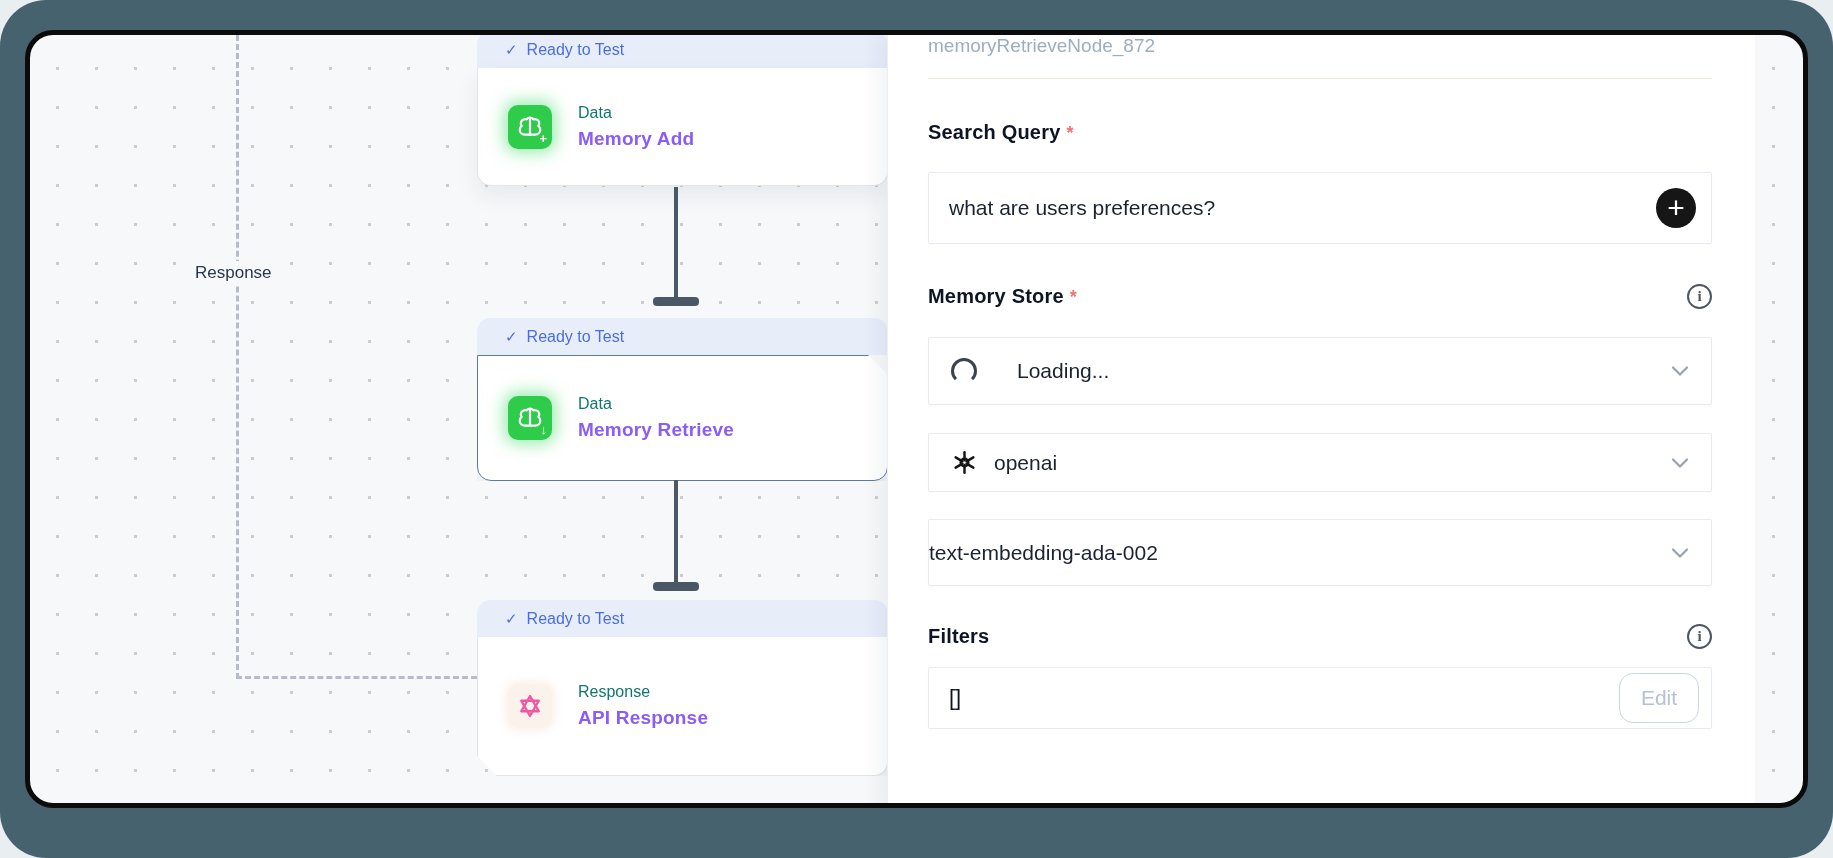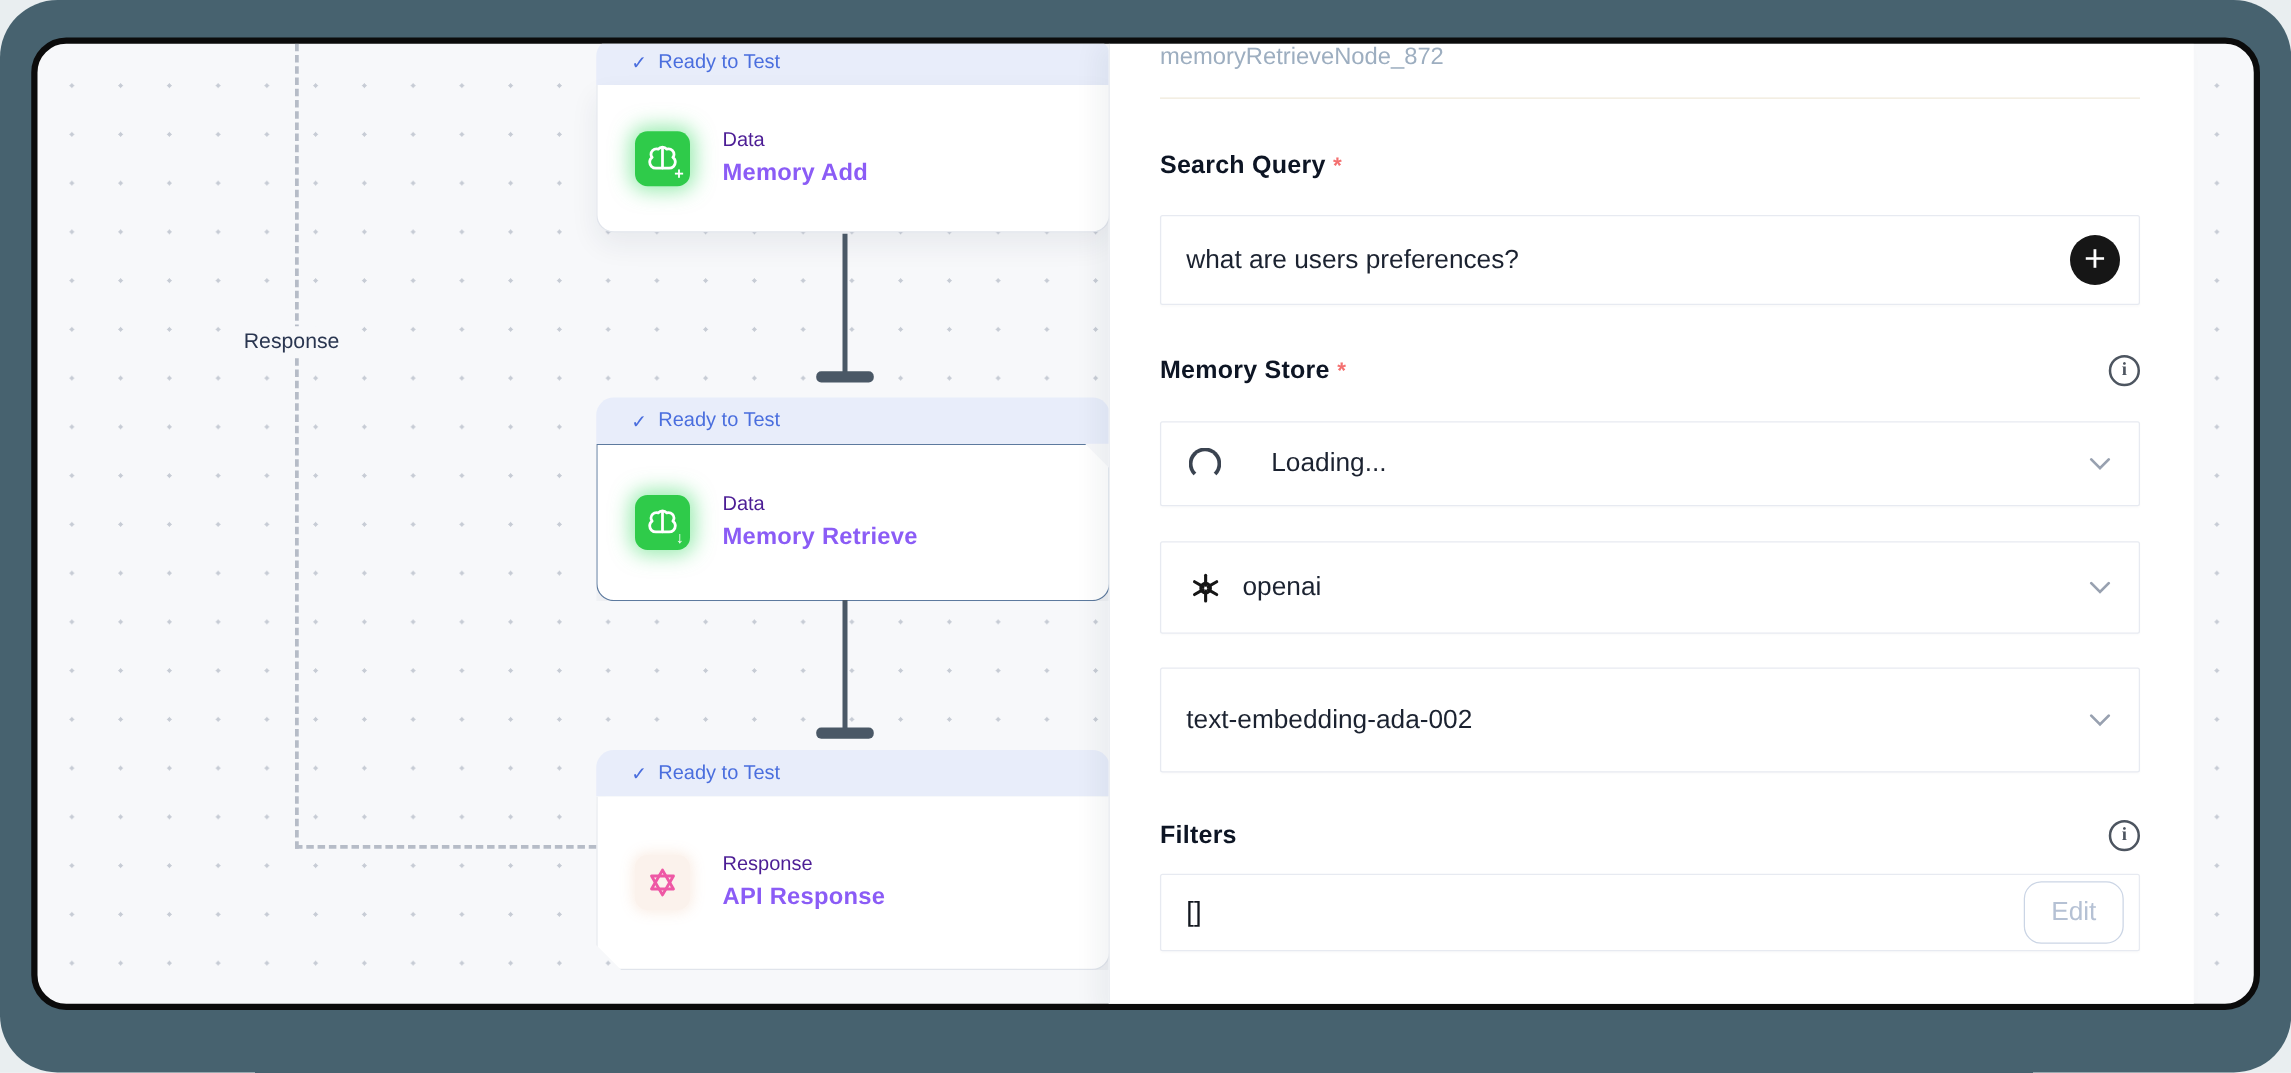--- a/index.html
+++ b/index.html
@@ -29,21 +29,21 @@
     display:flex; align-items:center; padding-left:28px; gap:9px;
     color:#4a6ede; font-size:16px; }
   .badge .check { font-size:15px; }
   .card { background:#fff; border:1px solid #e0e4eb; border-top:none;
     border-radius:0 0 14px 14px; display:flex; align-items:center; gap:26px;
     padding-left:30px; box-shadow:0 10px 22px rgba(25,39,70,.07); }
   .card.selected { border:1.6px solid #5d7a9e; border-radius:0 0 14px 14px;
     clip-path:polygon(0 0, calc(100% - 20px) 0, 100% 20px, 100% 100%, 0 100%); }
   .card.cut-bl { clip-path:polygon(0 0, 100% 0, 100% 100%, 20px 100%, 0 calc(100% - 20px)); }
   .nlabels { display:flex; flex-direction:column; gap:6px; }
-  .ncat { font-size:16px; color:#4c1d95; }
+  .ncat { font-size:16px; color:#0f766e; }
   .ntitle { font-size:19px; font-weight:700; color:#8b5cf6; letter-spacing:.2px; }
 
   .icon-tile { width:44px; height:44px; border-radius:10px; flex:0 0 auto;
     display:flex; align-items:center; justify-content:center; position:relative; }
   .tile-green { background:#2fcb4a; box-shadow:0 0 16px 4px rgba(70,220,110,.55); }
   .tile-pink { background:#fbf2ec; box-shadow:0 0 10px 2px rgba(250,235,225,.9); }
   .mini-glyph { position:absolute; right:5px; bottom:4px; color:#fff;
     font-size:13px; font-weight:700; line-height:1; }
 
   
@@ -87,22 +87,22 @@
     width:80px; height:50px; border-radius:14px; border:1.6px solid #cbd5e5;
     background:#fff; color:#b5c1d4; font-size:21px; cursor:pointer;
     font-family:"Liberation Sans", sans-serif; }
 
   
   .row-search-label { margin-top:42px; }
   .row-search-box   { margin-top:28px; height:72px; padding-left:20px; }
   .row-store-label  { margin-top:40px; }
   .row-store-box    { margin-top:28px; height:68px; padding-left:22px; gap:40px; }
   .row-embed-label  { margin-top:35px; }
-  .row-embed-box    { margin-top:28px; height:74px; padding-left:22px; gap:16px; }
-  .row-model-box    { margin-top:27px; height:84px; padding-left:20px; }
+  .row-embed-box    { margin-top:28px; height:59px; padding-left:22px; gap:16px; }
+  .row-model-box    { margin-top:27px; height:67px; }
   .row-filters-label{ margin-top:38px;justify-content:space-between; }
   .row-filters-box  { margin-top:18px; height:62px; padding-left:20px; }
   .filters-val { font-size:22px; color:#12171f; }
 </style>
 </head>
 <body>
 
 <div class="stage">
 <div class="window">
   <div class="canvas">

